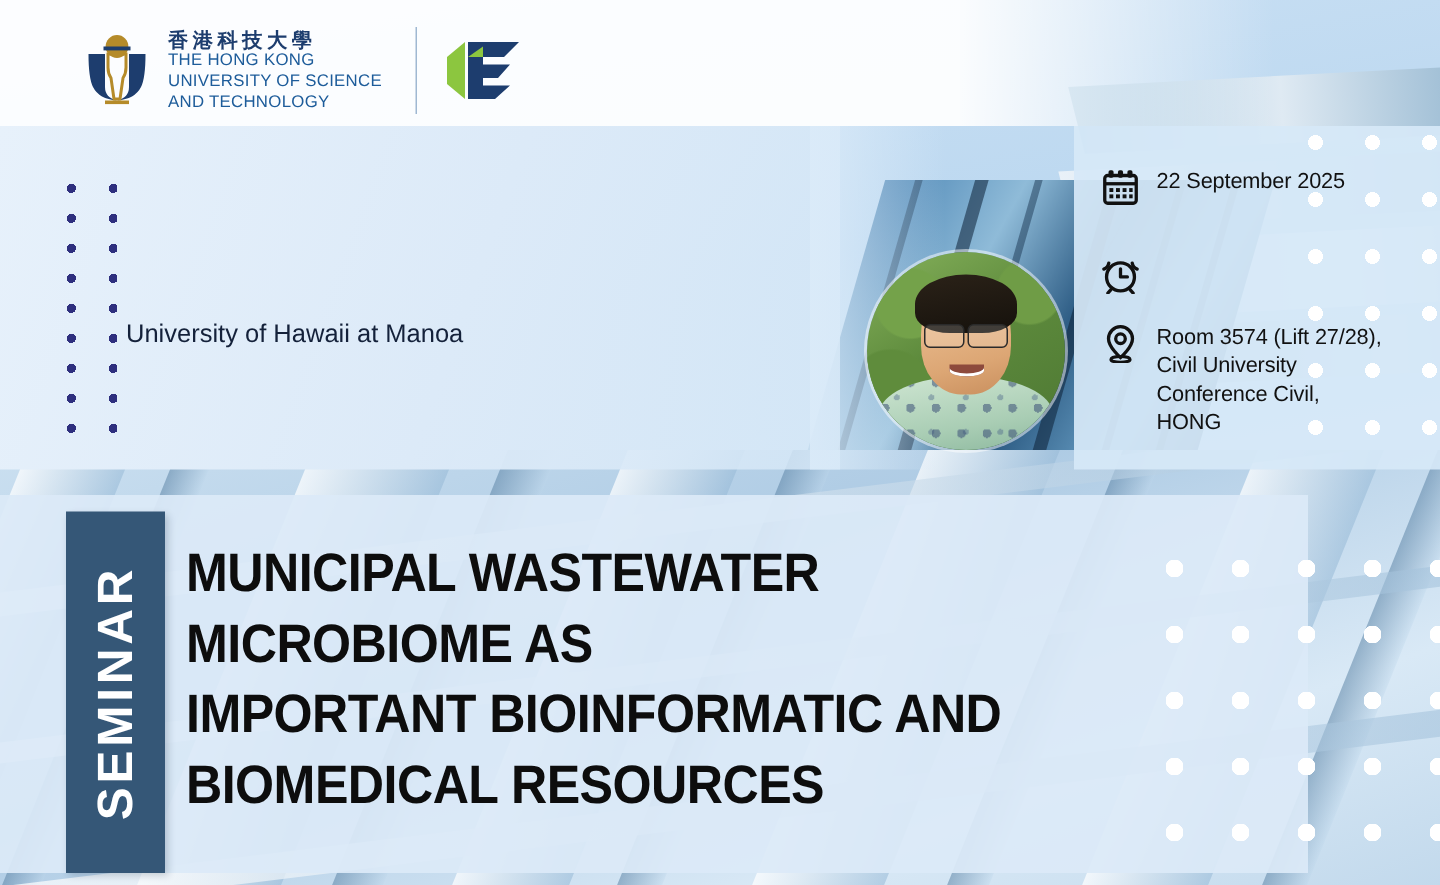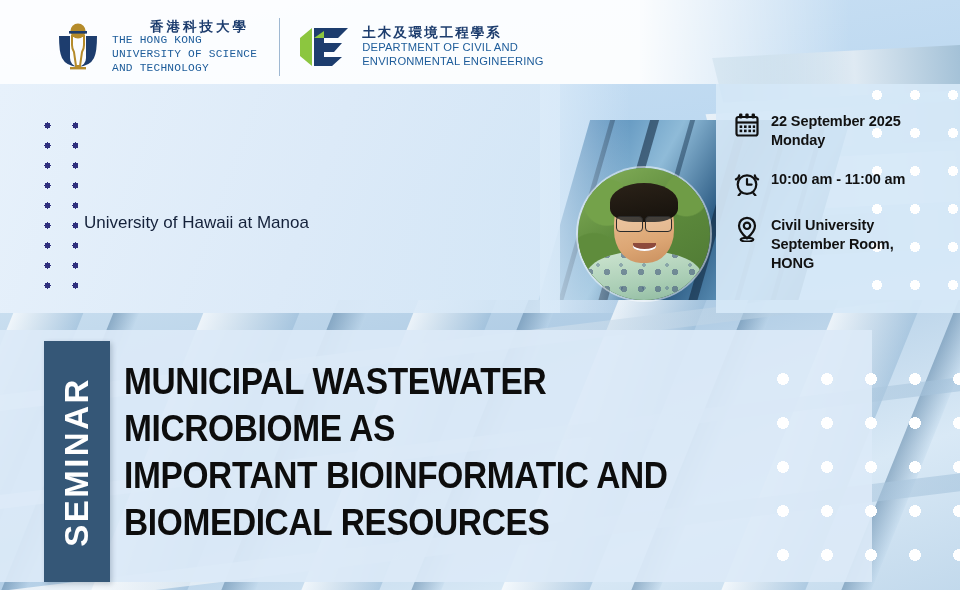--- a/index.html
+++ b/index.html
@@ -43,22 +43,22 @@
       transform:skewX(-22deg);}
 
   
   .headerbar{position:absolute;left:0;top:0;width:640px;height:84px;
       background:rgba(255,255,255,.93);}
   .headerbar-fade{position:absolute;left:640px;top:0;width:210px;height:84px;
       background:linear-gradient(90deg,rgba(255,255,255,.92),rgba(255,255,255,0));}
   .logos{position:absolute;left:56px;top:18px;display:flex;align-items:center;gap:0;}
   .ust-mark{width:44px;height:50px;flex:none;}
   .ust-text{margin-left:12px;}
-  .ust-cn{font-size:13.5px;font-weight:700;color:#1d3d6e;letter-spacing:3px;line-height:1.15;margin-left:38px;}
-  .ust-en{font-size:11.2px;color:#1d5c9a;line-height:1.22;letter-spacing:.2px;white-space:nowrap;font-family:Liberation Mono, monospace;}
+  .ust-cn{font-size:13.5px;font-weight:700;color:#1d3d6e;letter-spacing:3px;line-height:1.15;}
+  .ust-en{font-size:11.2px;color:#1d5c9a;line-height:1.22;letter-spacing:.2px;white-space:nowrap;}
   .divider{width:1px;height:58px;background:#9fb8d2;margin:0 18px 0 22px;}
   .cive-mark{width:52px;height:42px;flex:none;}
   .cive-text{margin-left:12px;}
   .cive-cn{font-size:13.5px;font-weight:700;color:#1d3d6e;letter-spacing:2px;line-height:1.2;}
   .cive-en{font-size:11.2px;color:#1d5c9a;line-height:1.22;letter-spacing:.2px;white-space:nowrap;}
 
   
   .speaker-panel{position:absolute;left:0;top:84px;width:560px;height:229px;
       background:linear-gradient(110deg,#e7f1fb 0%,#dceaf8 55%,rgba(214,232,247,.82) 100%);}
   .speaker-fade{position:absolute;left:540px;top:84px;width:90px;height:229px;
@@ -100,21 +100,21 @@
 
   
   .details{position:absolute;left:716px;top:84px;width:244px;height:229px;
       background:rgba(214,232,248,.93);}
   .dots-tr{position:absolute;left:868px;top:86px;width:92px;height:228px;
       background-image:radial-gradient(circle 5px at 9px 9px,#ffffff 99%,transparent 100%);
       background-size:38px 38px;}
   .drow{position:absolute;display:flex;gap:11px;align-items:flex-start;}
   .d1{left:734px;top:112px;} .d2{left:734px;top:170px;} .d3{left:734px;top:216px;}
   .dico{width:26px;height:26px;flex:none;}
-  .dtxt{font-size:14.5px;font-weight:700;color:#111;line-height:1.32;letter-spacing:-.1px;}
+  .dtxt{font-size:14.5px;font-weight:400;color:#111;line-height:1.32;letter-spacing:-.1px;}
 
   
   .title-panel{position:absolute;left:0;top:330px;width:872px;height:252px;
       background:rgba(219,234,248,.93);}
   .dots-br{position:absolute;left:772px;top:368px;width:188px;height:222px;
       background-image:radial-gradient(circle 6px at 11px 11px,#ffffff 99%,transparent 100%);
       background-size:44px 44px;}
   .seminar-band{position:absolute;left:44px;top:341px;width:66px;height:241px;
       background:#355777;box-shadow:2px 2px 5px rgba(20,40,65,.22);}
   .seminar-txt{position:absolute;left:50%;top:50%;
@@ -188,25 +188,20 @@
     </div>
 
     <div class="divider"></div>
 
     <svg class="cive-mark" viewBox="0 0 52 42">
       <path d="M2 12 L14 2 L14 40 L2 30 Z" fill="#8cc63f"></path>
       <path d="M16 2 L50 2 L40 12 L26 12 L26 17 L44 17 L36 26 L26 26 L26 31 L44 31 L34 40 L16 40 Z" fill="#1d3d6e"></path>
       <path d="M16 12 L26 5 L26 12 Z" fill="#8cc63f"></path>
     </svg>
 
-    <div class="cive-text">
-      <div class="cive-cn">土木及環境工程學系</div>
-      <div class="cive-en">DEPARTMENT OF CIVIL AND</div>
-      <div class="cive-en">ENVIRONMENTAL ENGINEERING</div>
-    </div>
   </div>
 
   <div class="speaker-panel"></div>
   <div class="speaker-fade"></div>
   <div class="dotgrid"></div>
   <div class="sp-affil">University of Hawaii at Manoa</div>
 
   <div class="portrait">
     <div class="p-bg"></div>
     <div class="p-shirt"></div>
@@ -236,46 +231,43 @@
         <rect x="14.4" y="13.4" width="2.6" height="2.6"></rect>
           <rect x="18.8" y="13.4" width="2.3" height="2.6"></rect>
         <rect x="5.6" y="17.6" width="2.6" height="2.6"></rect>
           <rect x="10" y="17.6" width="2.6" height="2.6"></rect>
         <rect x="14.4" y="17.6" width="2.6" height="2.6"></rect>
           <rect x="18.8" y="17.6" width="2.3" height="2.6"></rect>
       </g>
     </svg>
     <div>
       <div class="dtxt">22 September 2025</div>
-      <div class="dtxt">Monday</div>
     </div>
   </div>
 
   <div class="drow d2">
     <svg class="dico" viewBox="0 0 26 26">
       <circle cx="13" cy="14.6" r="9.3" fill="none" stroke="#111" stroke-width="2.2"></circle>
       <path d="M5.2 5.4 A5 5 0 0 1 1.9 9.4" fill="none" stroke="#111" stroke-width="2.2" stroke-linecap="round"></path>
       <path d="M20.8 5.4 A5 5 0 0 0 24.1 9.4" fill="none" stroke="#111" stroke-width="2.2" stroke-linecap="round"></path>
       <path d="M13 9.2 V14.6 H17.6" fill="none" stroke="#111" stroke-width="2.2" stroke-linecap="round" stroke-linejoin="round"></path>
       <path d="M6.5 23.2 L4.6 25.4 M19.5 23.2 L21.4 25.4" stroke="#111" stroke-width="2.2" stroke-linecap="round"></path>
     </svg>
-    <div>
-      <div class="dtxt">10:00 am - 11:00 am</div>
-    </div>
   </div>
 
   <div class="drow d3">
     <svg class="dico" viewBox="0 0 26 26">
       <path d="M13 1.8 a8 8 0 0 1 8 8 c0 5.6 -8 12.6 -8 12.6 s-8 -7 -8 -12.6 a8 8 0 0 1 8 -8 z" fill="none" stroke="#111" stroke-width="2.2"></path>
       <circle cx="13" cy="9.8" r="3.2" fill="none" stroke="#111" stroke-width="2.2"></circle>
       <ellipse cx="13" cy="23.6" rx="6.4" ry="1.9" fill="none" stroke="#111" stroke-width="2"></ellipse>
     </svg>
     <div>
+      <div class="dtxt">Room 3574 (Lift 27/28),</div>
       <div class="dtxt">Civil University</div>
-      <div class="dtxt">September Room,</div>
+      <div class="dtxt">Conference Civil,</div>
       <div class="dtxt">HONG</div>
     </div>
   </div>
 
   <div class="title-panel"></div>
   <div class="dots-br"></div>
 
   <div class="seminar-band">
     <div class="seminar-txt">SEMINAR</div>
   </div>

